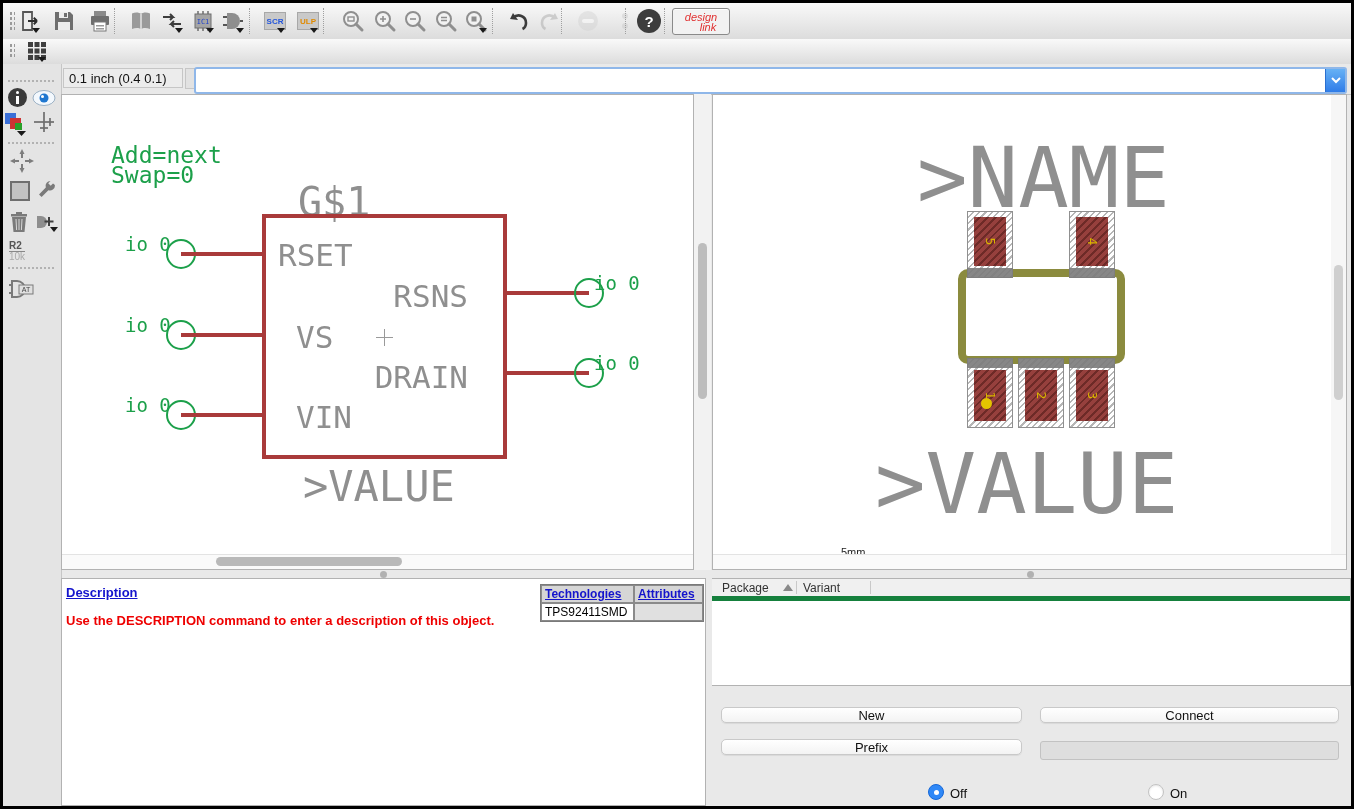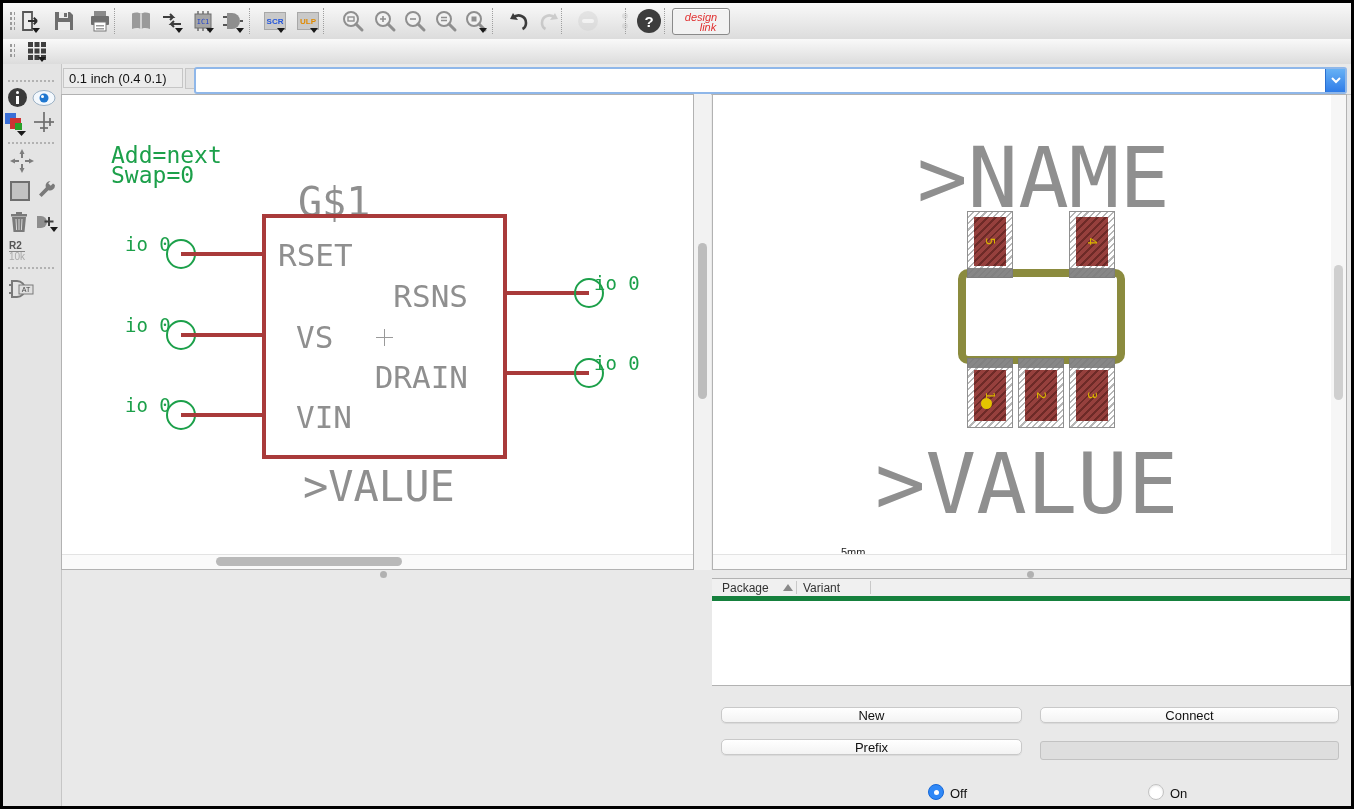--- a/index.html
+++ b/index.html
@@ -532,20 +532,35 @@
       <span class="vthumb" style="left:3px;top:170px;height:135px;background:#cfcfcf;"></span>
     </div>
     <div class="hsb"></div>
   </div>
 
   <div style="position:absolute;left:3px;top:570px;width:1348px;height:8px;">
     <span class="splitdot" style="left:377px;top:1px;"></span>
     <span class="splitdot" style="left:1024px;top:1px;"></span>
   </div>
 
+  <div class="panel" style="left:61px;top:578px;width:645px;height:228px;">
+    <a class="bluelink" style="left:4px;top:6px;" href="#">Description</a>
+    <div class="redmsg" style="left:4px;top:34px;">Use the DESCRIPTION command to enter a description of this object.</div>
+
+    <div class="ttable" style="left:478px;top:5px;width:162px;">
+      <div class="cell hdr" style="width:93px;">
+        <a class="bluelink" style="position:static;font-size:12px;" href="#">Technologies</a>
+      </div>
+        <div class="cell hdr" style="width:69px;">
+        <a class="bluelink" style="position:static;font-size:12px;" href="#">Attributes</a>
+      </div>
+        <div class="cell val" style="width:93px;clear:left;">TPS92411SMD</div>
+        <div class="cell empty" style="width:69px;"></div>
+    </div>
+  </div>
 
   <div class="panel" style="left:712px;top:578px;width:639px;height:108px;border-left:none;">
     <div class="vtblhdr">
       <span style="position:absolute;left:10px;top:2px;">Package</span>
       <span class="sorttri" style="left:71px;top:5px;"></span>
       <span class="colsep" style="left:84px;"></span>
       <span style="position:absolute;left:91px;top:2px;">Variant</span>
       <span class="colsep" style="left:158px;"></span>
     </div>
   </div>

